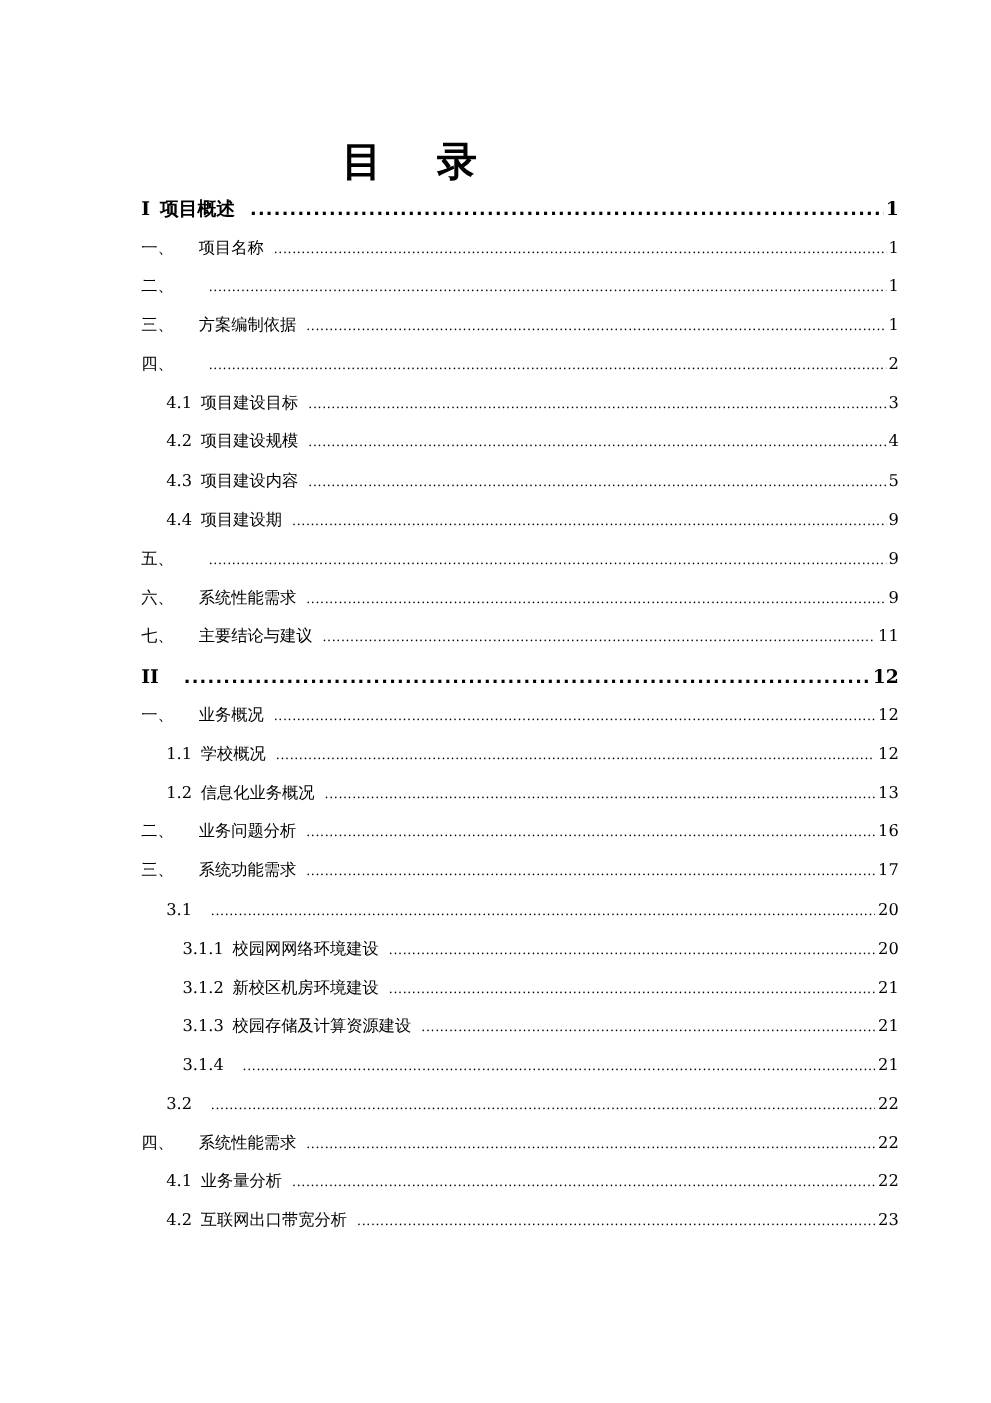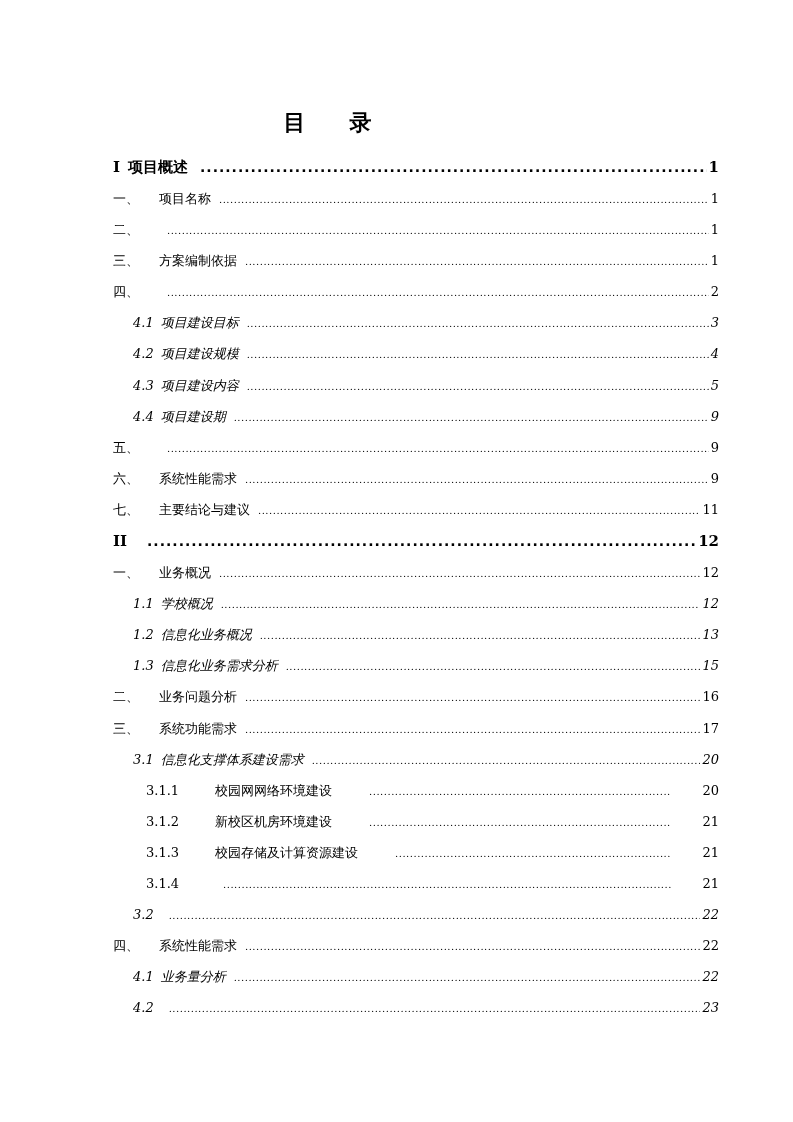--- a/index.html
+++ b/index.html
@@ -2,21 +2,21 @@
 <html><head>
   <meta charset="utf-8">
   <style>
     html, body { margin: 0; padding: 0; background: #ffffff; }
     body {
       width: 793px; height: 1122px; position: relative; overflow: hidden;
       font-family: "DejaVu Serif", "Liberation Serif", serif; color: #000;
     }
     .title {
       position: absolute; top: 108px; left: 0; width: 655px; text-align: center;
-      font-family: "DejaVu Sans", sans-serif; font-size: 22px; font-weight: bold;
+      font-family: "DejaVu Sans", sans-serif; font-size: 32px; font-weight: bold;
       letter-spacing: 0;
     }
     .title .gap { display: inline-block; width: 44px; }
     .toc { position: absolute; top: 151px; left: 113px; width: 606px; }
     .row {
       display: flex; align-items: baseline; white-space: nowrap;
       height: 31.1px; font-size: 13px; line-height: 31.1px;
     }
     .row .num { flex: 0 0 auto; }
     .row .label { flex: 0 0 auto; }
@@ -29,23 +29,23 @@
     }
     .row .page { flex: 0 0 auto; text-align: right; }
     .lvl0 {
       font-family: "DejaVu Sans", sans-serif; font-weight: bold; font-size: 15px;
       height: 32px; line-height: 32px;
     }
     .lvl0 .num { font-family: "DejaVu Serif", serif; margin-right: 8px; }
     .lvl0 .leader { font-size: 14px; letter-spacing: 1px; font-weight: bold; margin-left: 12px; }
     .lvl0 .page { font-family: "DejaVu Serif", serif; }
     .lvl1 .num { display: inline-block; width: 46px; }
-    .lvl2 { padding-left: 20px; font-style: italic; }
+    .lvl2 { padding-left: 20px; }
     .lvl2 .num { margin-right: 7px; }
-    .lvl3 { padding-left: 33px; gap: 29px; }
+    .lvl3 { padding-left: 33px; }
     .lvl3 .num { margin-right: 7px; }
   </style>
 </head>
 <body>
 
 <div class="title">
   <span>目</span><span class="gap"></span><span>录</span>
 </div>
 
 <div class="toc" id="toc">
@@ -134,41 +134,34 @@
       <span class="label">学校概况</span>
       <span class="leader"></span>
       <span class="page">12</span>
     </div>
     <div class="row lvl2">
       <span class="num">1.2</span>
       <span class="label">信息化业务概况</span>
       <span class="leader"></span>
       <span class="page">13</span>
     </div>
-    <div class="row lvl2">
-      <span class="num">1.3</span>
-      <span class="label">信息化业务需求分析</span>
-      <span class="leader"></span>
-      <span class="page">15</span>
-    </div>
     <div class="row lvl1">
       <span class="num">二、</span>
       <span class="label">业务问题分析</span>
       <span class="leader"></span>
       <span class="page">16</span>
     </div>
     <div class="row lvl1">
       <span class="num">三、</span>
       <span class="label">系统功能需求</span>
       <span class="leader"></span>
       <span class="page">17</span>
     </div>
     <div class="row lvl2">
       <span class="num">3.1</span>
-      <span class="label">信息化支撑体系建设需求</span>
       <span class="leader"></span>
       <span class="page">20</span>
     </div>
     <div class="row lvl3">
       <span class="num">3.1.1</span>
       <span class="label">校园网网络环境建设</span>
       <span class="leader"></span>
       <span class="page">20</span>
     </div>
     <div class="row lvl3">
@@ -200,16 +193,17 @@
       <span class="page">22</span>
     </div>
     <div class="row lvl2">
       <span class="num">4.1</span>
       <span class="label">业务量分析</span>
       <span class="leader"></span>
       <span class="page">22</span>
     </div>
     <div class="row lvl2">
       <span class="num">4.2</span>
+      <span class="label">互联网出口带宽分析</span>
       <span class="leader"></span>
       <span class="page">23</span>
     </div>
   </div>
 
 </body></html>

